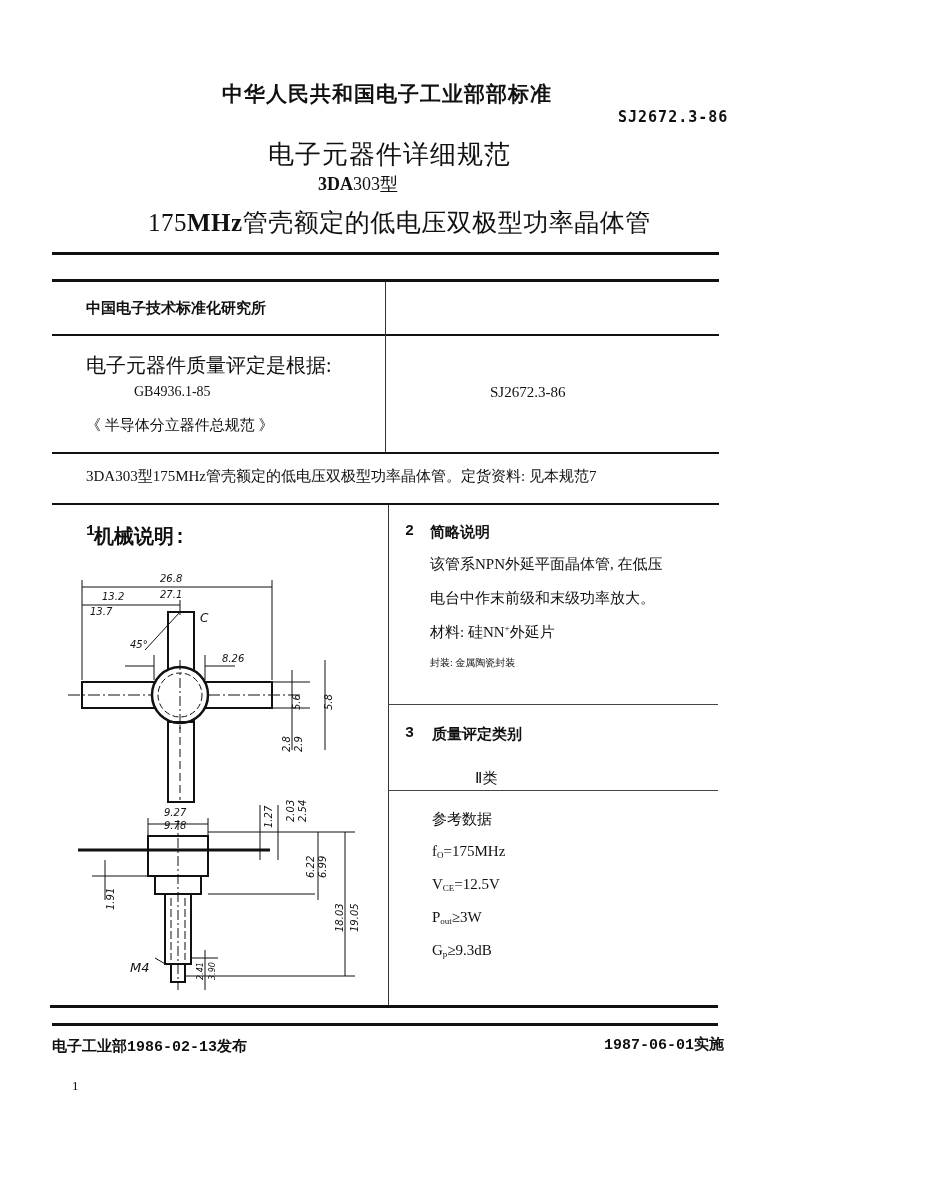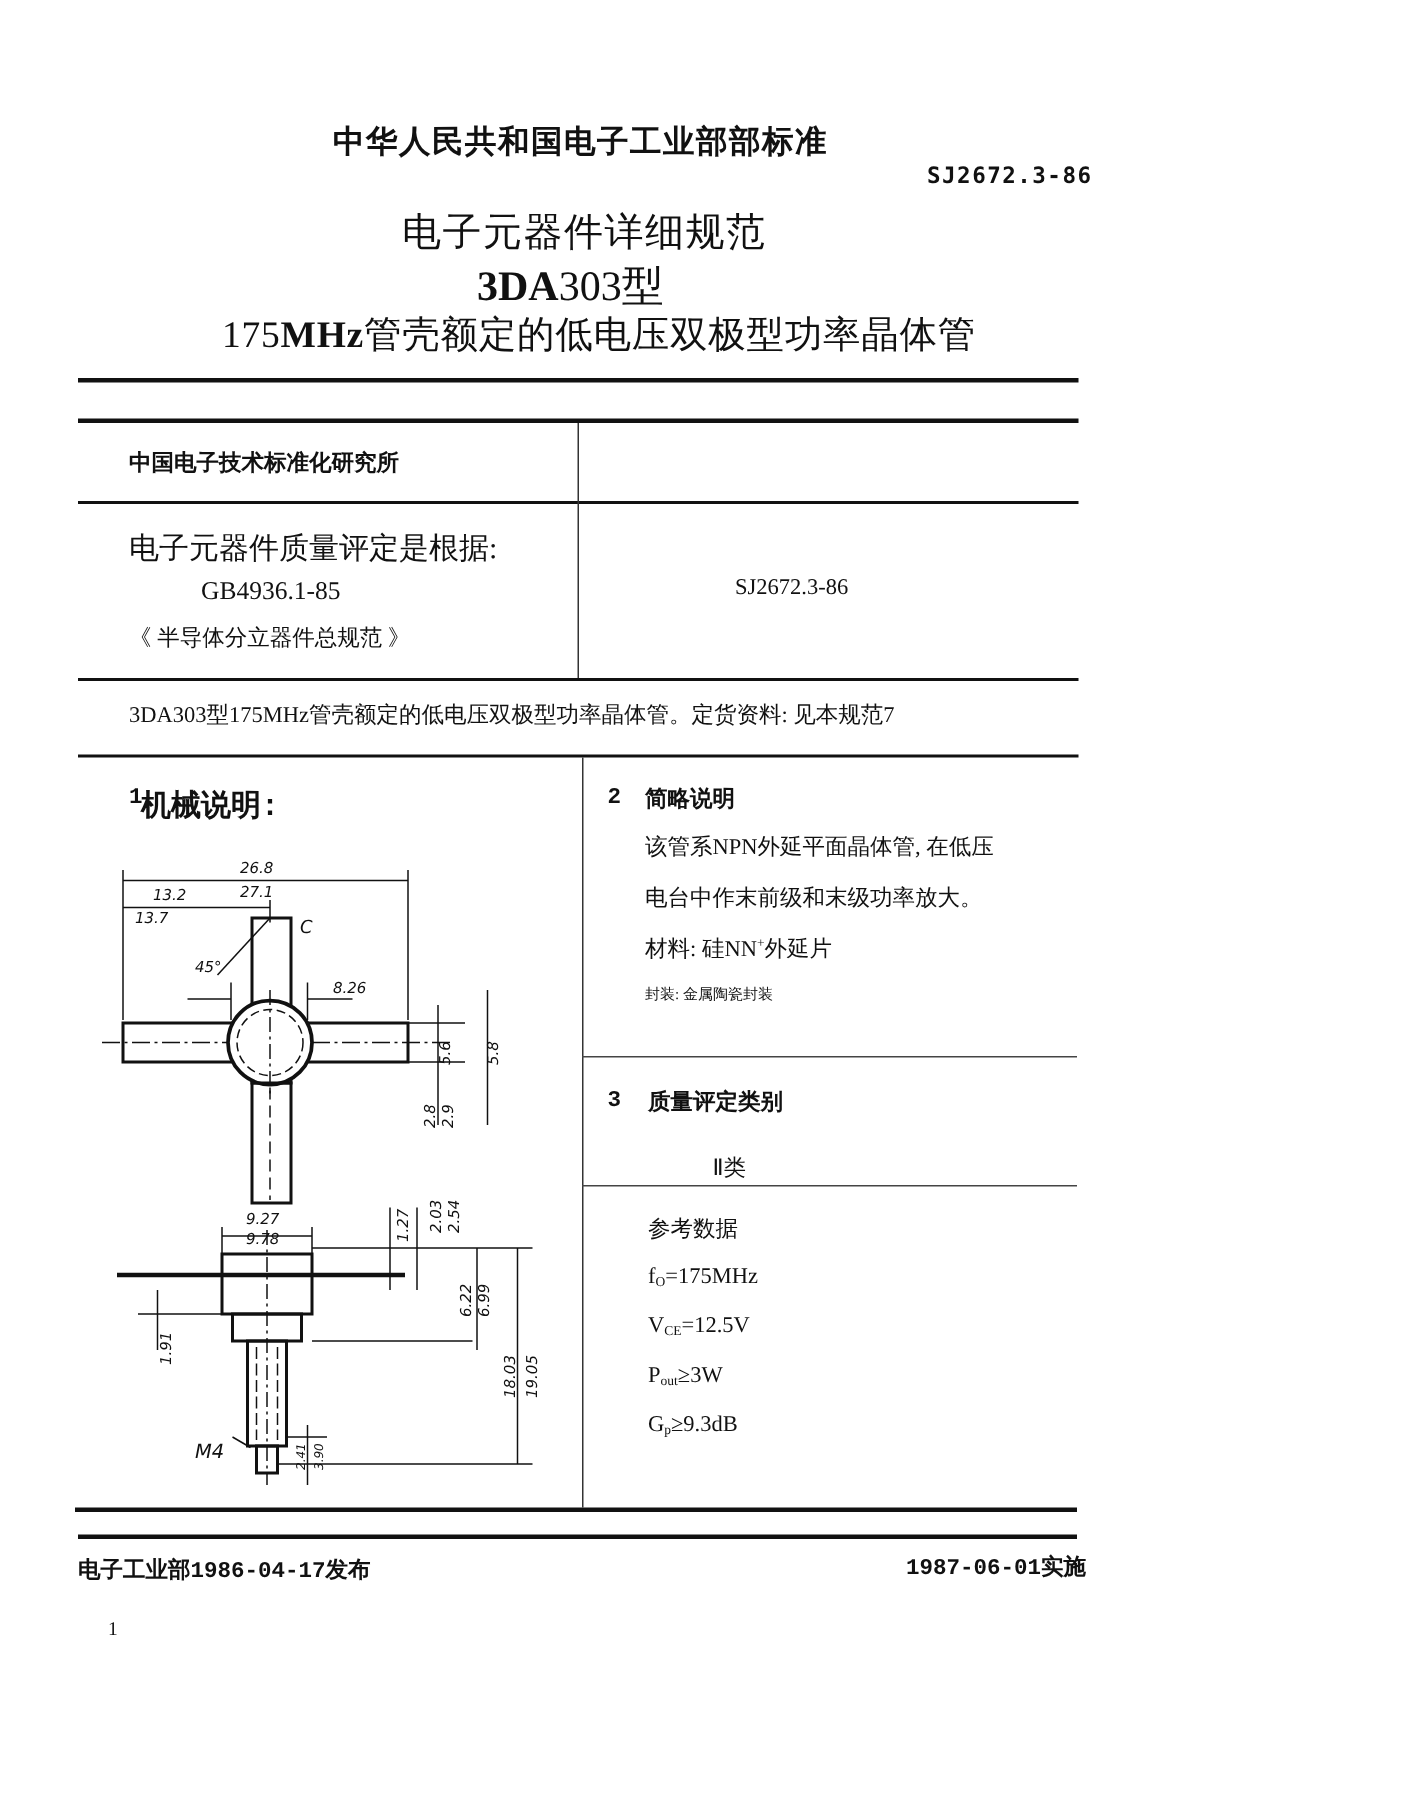--- a/index.html
+++ b/index.html
@@ -14,37 +14,37 @@
   sub { font-size: 60%; vertical-align: -2px; }
   sup { font-size: 60%; vertical-align: 6px; }
 </style>
 </head>
 <body>
 
 <div class="abs bold-sans" style="left:222px; top:80px; font-size:21px; letter-spacing:1px;">中华人民共和国电子工业部部标准</div>
 <div class="abs mono" style="left:618px; top:108px; font-size:15px; letter-spacing:1px;">SJ2672.3-86</div>
 
 <div class="abs serif" style="left:268px; top:137px; font-size:26px; letter-spacing:1px;">电子元器件详细规范</div>
-<div class="abs serif" style="left:318px; top:172px; font-size:28px;">
+<div class="abs serif" style="left:318px; top:172px; font-size:18px;">
   <b>3DA</b><span>303型</span>
 </div>
 <div class="abs serif" style="left:148px; top:206px; font-size:25px; letter-spacing:0.5px;">
   <span>175</span><b>MHz</b><span>管壳额定的低电压双极型功率晶体管</span>
 </div>
 
 <div class="hline" style="left:52px; top:252px; width:667px; height:3px;"></div>
 <div class="hline" style="left:52px; top:279px; width:667px; height:3px;"></div>
 <div class="hline" style="left:52px; top:334px; width:667px; height:2px;"></div>
 <div class="hline" style="left:52px; top:452px; width:667px; height:2px;"></div>
 <div class="hline" style="left:52px; top:503px; width:667px; height:2px;"></div>
 <div class="vline" style="left:385px; top:282px; height:170px;"></div>
 
 <div class="abs bold-sans" style="left:86px; top:299px; font-size:15px;">中国电子技术标准化研究所</div>
 <div class="abs serif" style="left:86px; top:352px; font-size:20px;">电子元器件质量评定是根据:</div>
-<div class="abs serif" style="left:134px; top:384px; font-size:17px;">GB4936.1-85</div>
+<div class="abs serif" style="left:134px; top:384px; font-size:14px;">GB4936.1-85</div>
 <div class="abs serif" style="left:86px; top:416px; font-size:15px;">《 半导体分立器件总规范 》</div>
 <div class="abs serif" style="left:490px; top:384px; font-size:15px;">SJ2672.3-86</div>
 
 <div class="abs serif" style="left:86px; top:467px; font-size:15px;">3DA303型175MHz管壳额定的低电压双极型功率晶体管。定货资料: 见本规范7</div>
 
 <div class="vline" style="left:388px; top:505px; height:500px;"></div>
 
 <div class="abs bold-sans" style="left:86px; top:523px; font-size:15px;">1</div>
 <div class="abs bold-sans" style="left:94px; top:523px; font-size:20px;">机械说明:</div>
 
@@ -164,15 +164,15 @@
 <div class="abs serif" style="left:432px; top:909px; font-size:15px;">
   <span>P</span><sub>out</sub><span>≥</span><span>3W</span>
 </div>
 <div class="abs serif" style="left:432px; top:942px; font-size:15px;">
   <span>G</span><sub>p</sub><span>≥</span><span>9.3dB</span>
 </div>
 
 <div class="hline" style="left:50px; top:1005px; width:668px; height:3px;"></div>
 <div class="hline" style="left:52px; top:1023px; width:666px; height:3px;"></div>
 
-<div class="abs bold-sans" style="left:52px; top:1037px; font-size:15px;">电子工业部1986-04-17发布</div>
+<div class="abs bold-sans" style="left:52px; top:1037px; font-size:15px;">电子工业部1986-02-13发布</div>
 <div class="abs bold-sans" style="left:604px; top:1035px; font-size:15px;">1987-06-01实施</div>
 <div class="abs serif" style="left:72px; top:1078px; font-size:13px;">1</div>
 
 </body></html>

